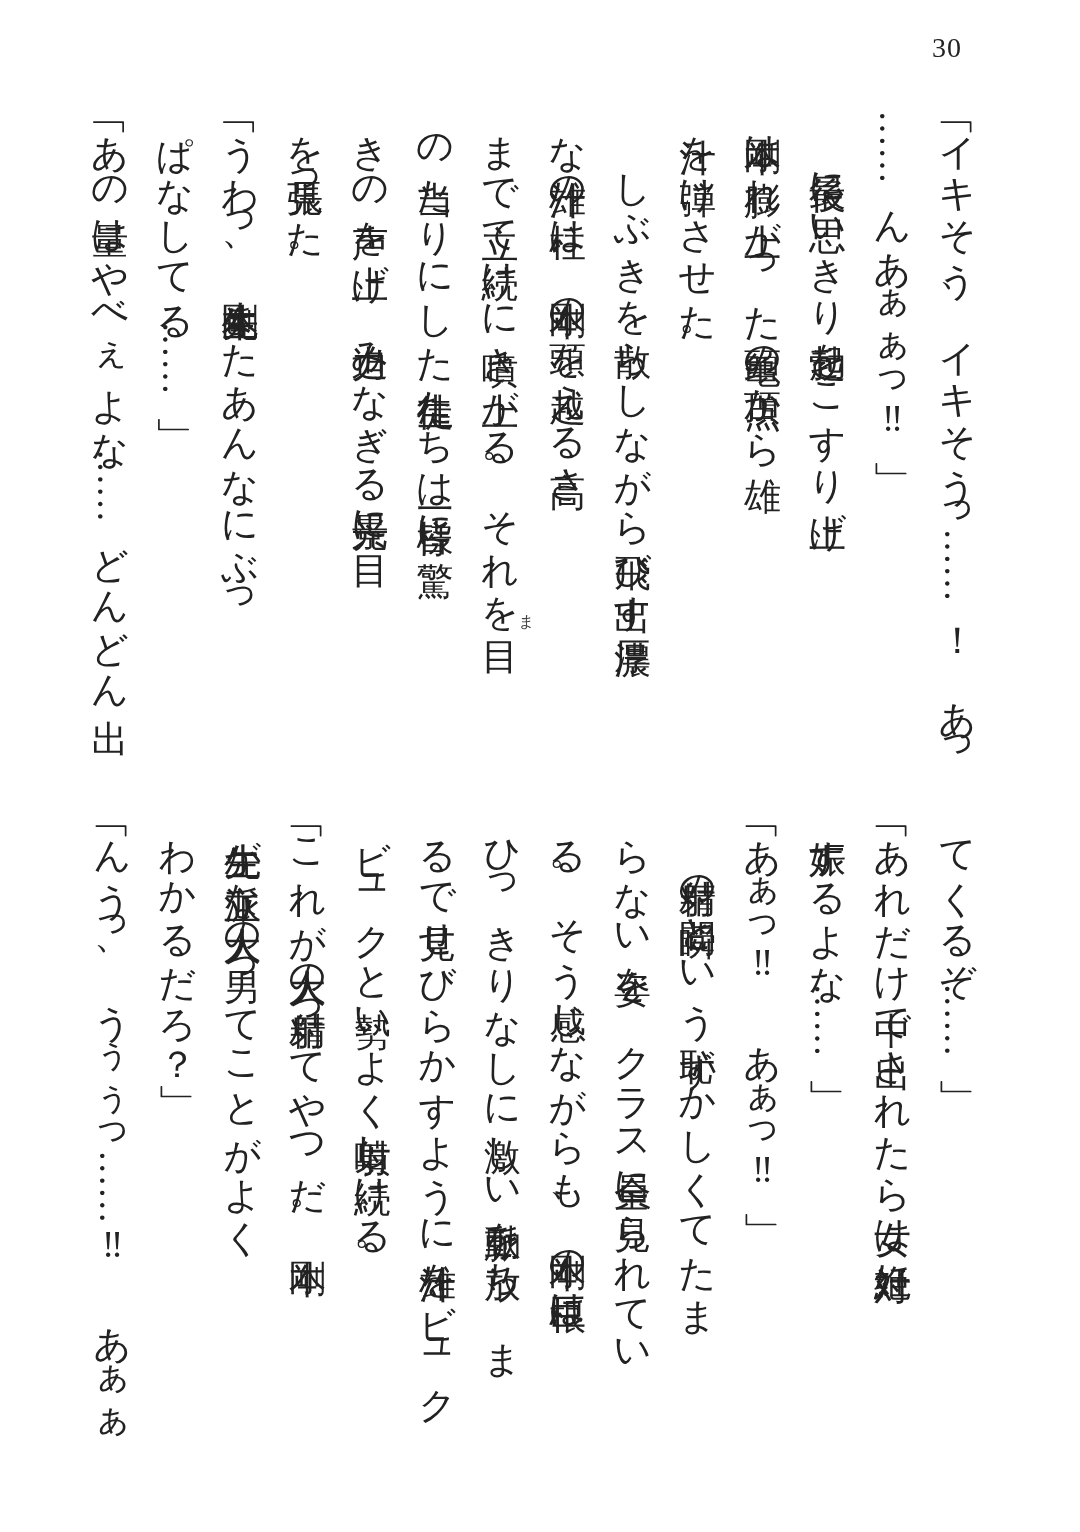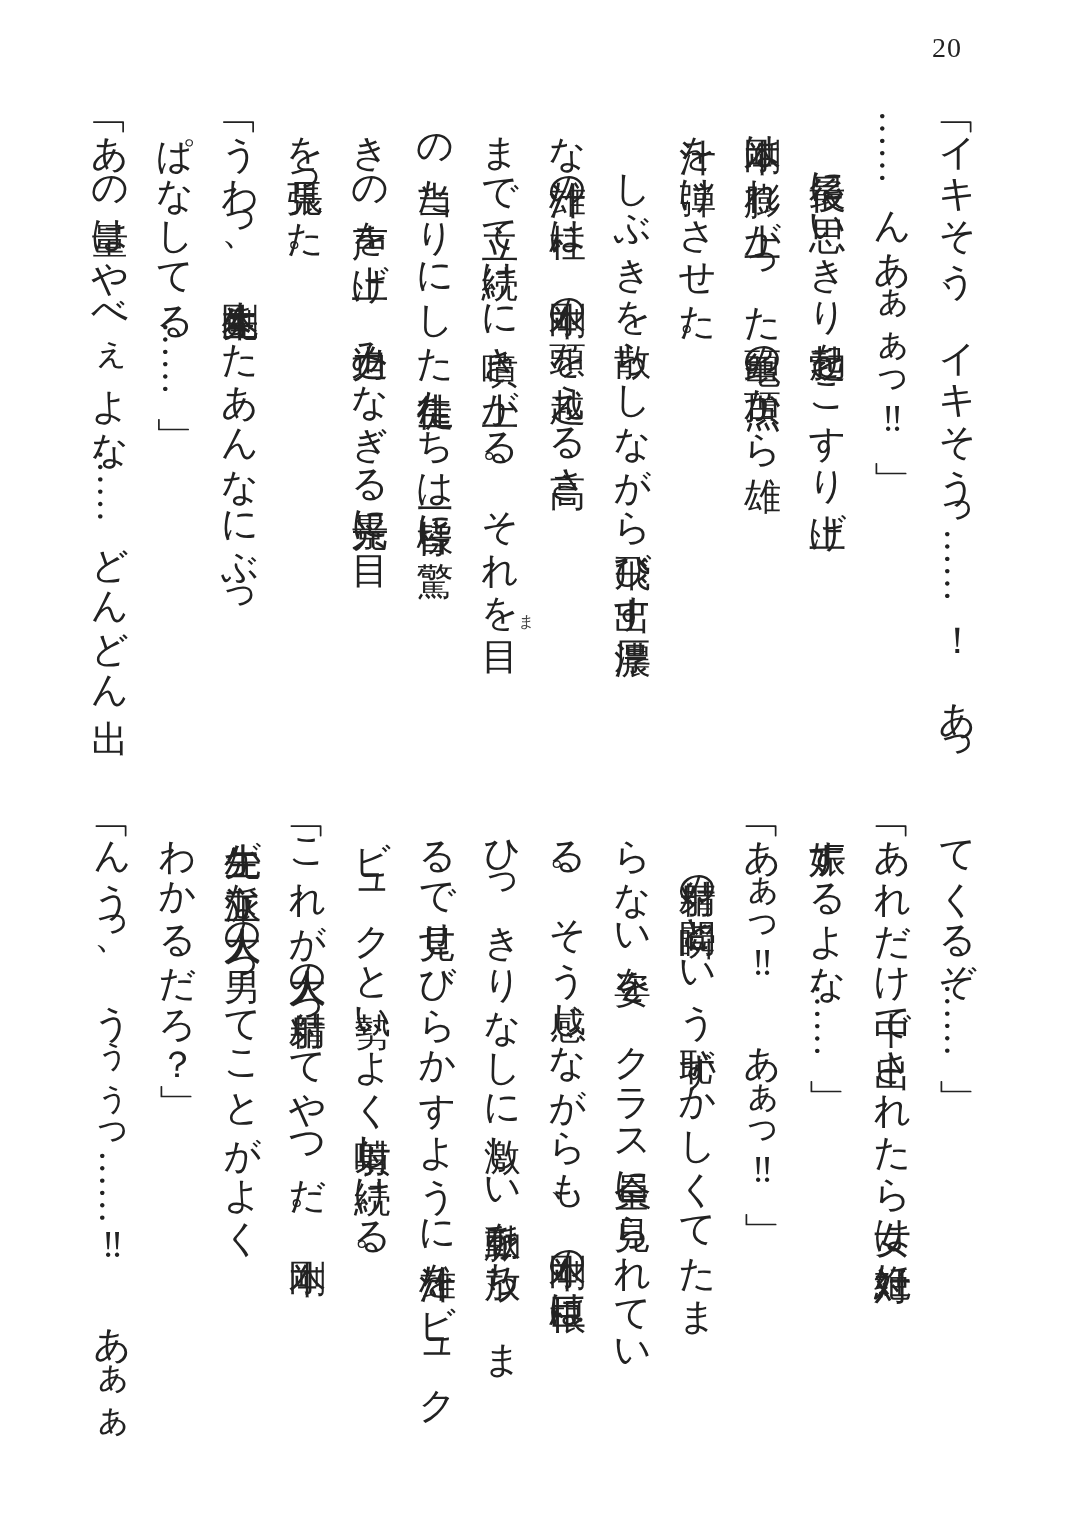--- a/index.html
+++ b/index.html
@@ -49,21 +49,21 @@
   ruby rt {
     font-size: 16px;
     line-height: 1;
     color: #444444;
   }
 </style>
 </head>
 <body>
 
 <div class="page">
-  <div class="page-number">20</div>
+  <div class="page-number">30</div>
 
   <div class="text-block block-top">
       <p class="tline">「イキそう、イキそうっ……！　あっ</p>
       <p class="tline">……んあぁぁっ‼」</p>
       <p class="tline indent">最後に思いきり勃起をこすり上げ、</p>
       <p class="tline">本剛は膨れ上がった亀頭の頂点から雄</p>
       <p class="tline">汁を弾けさせた。</p>
       <p class="tline indent">しぶきを散らしながら飛び出す濃厚</p>
       <p class="tline">な雄汁の柱は、本剛の頭を越える高さ</p>
       <p class="tline">まで立て続けに噴き上がる。それを<ruby>目<rt>ま</rt></ruby></p>

